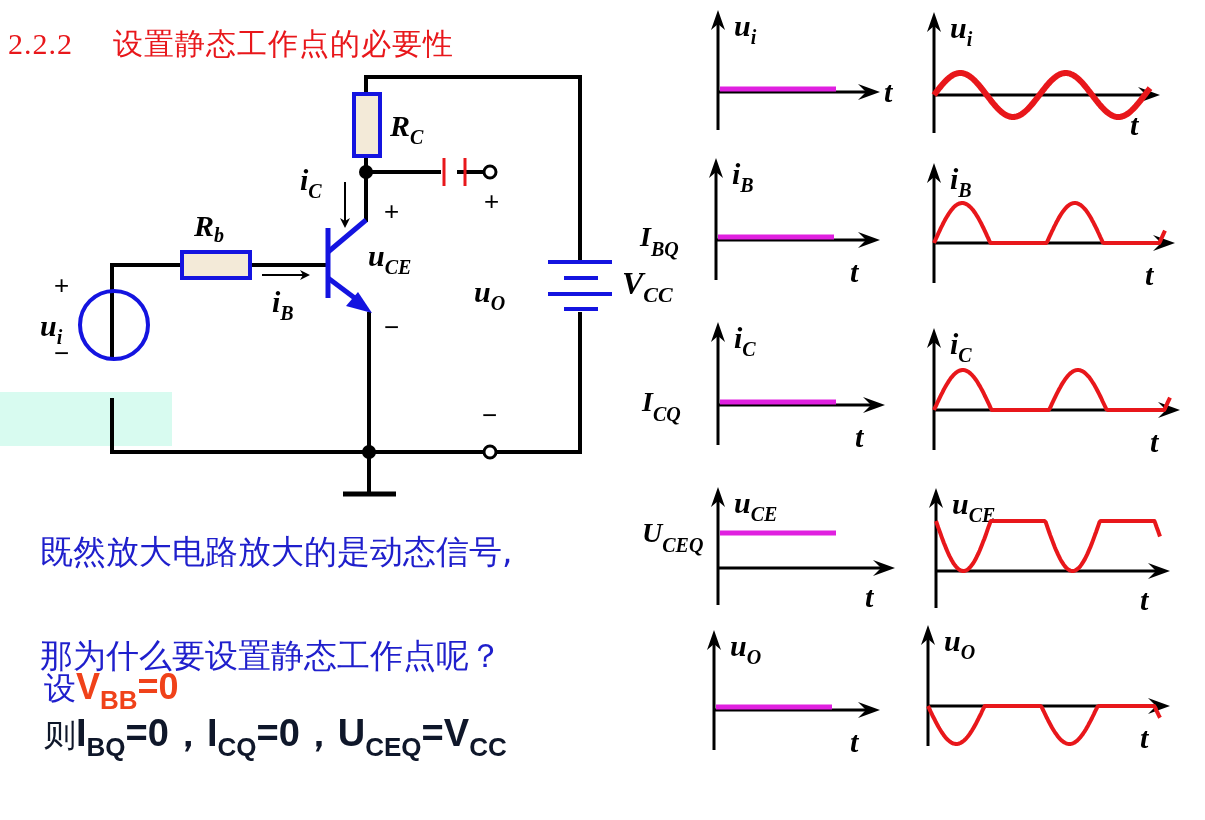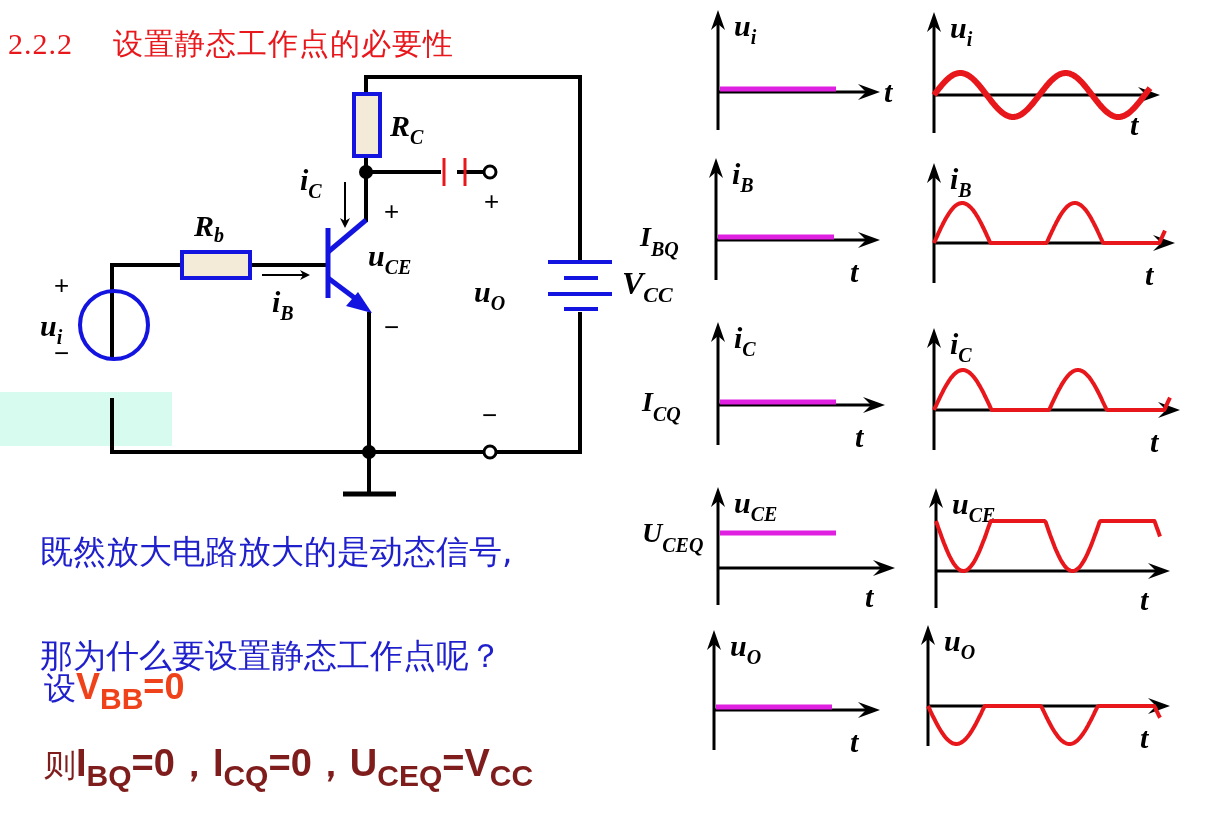--- a/index.html
+++ b/index.html
@@ -11,22 +11,22 @@
   .cyan-band { position:absolute; left:0; top:392px; width:172px; height:54px; background:#d8fbf0; }
   svg text { font-family:"Liberation Serif", serif; font-weight:bold; font-style:italic; }
   svg .sign { font-family:"Liberation Sans", sans-serif; font-style:normal; font-weight:normal; }
   .text-block { position:absolute; left:40px; color:#1f1fcc; font-size:33px; white-space:nowrap; }
   .line1 { top:530px; }
   .line2 { top:590px;margin-top:44px; }
   .eq { position:absolute; left:44px; white-space:nowrap; font-family:"Liberation Sans", sans-serif; font-weight:bold; }
   .eq .cn { font-family:"DejaVu Sans", sans-serif; font-weight:normal; font-size:32px; }
   .eq1 { top:666px; font-size:36px; color:#1f1fcc; }
   .eq1 .red { color:#f0421a; }
-  .eq2 { top:738px; font-size:38px; color:#7f1d1d; }
-  .eq sub { font-size:30px; vertical-align:-10px; }
+  .eq2 { top:708px; font-size:38px; color:#0f172a; }
+  .eq sub { font-size:26px; vertical-align:-10px; }
   .outer-svg { position:absolute; left:0; top:0; }
 </style>
 </head>
 <body>
 
 <div class="cyan-band"></div>
 
 <div class="title">
   <span class="num">2.2.2</span><span>设置静态工作点的必要性</span>
 </div>

